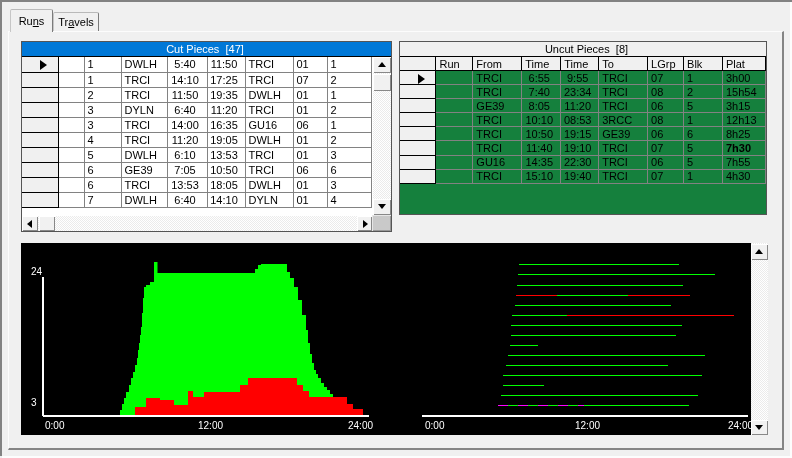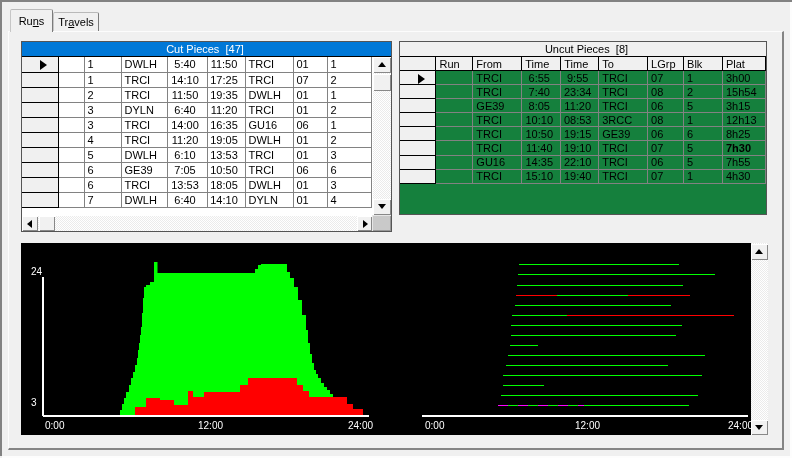--- a/index.html
+++ b/index.html
@@ -301,21 +301,21 @@
             <td style="height: 14.1px;">TRCI</td>
             <td style="height: 14.1px;">07</td>
             <td style="height: 14.1px;">5</td>
             <td style="height: 14.1px; font-weight: bold;">7h30</td>
           </tr>
           <tr>
             <td class="fx" style="height: 14.1px;"></td>
             <td style="height: 14.1px;"></td>
             <td style="height: 14.1px;">GU16</td>
             <td class="tm" style="height: 14.1px;">14:35</td>
-            <td class="tm" style="height: 14.1px;">22:10</td>
+            <td class="tm" style="height: 14.1px;">22:30</td>
             <td style="height: 14.1px;">TRCI</td>
             <td style="height: 14.1px;">06</td>
             <td style="height: 14.1px;">5</td>
             <td style="height: 14.1px;">7h55</td>
           </tr>
           <tr>
             <td class="fx" style="height: 14.1px;"></td>
             <td style="height: 14.1px;"></td>
             <td style="height: 14.1px;">TRCI</td>
             <td class="tm" style="height: 14.1px;">15:10</td>

